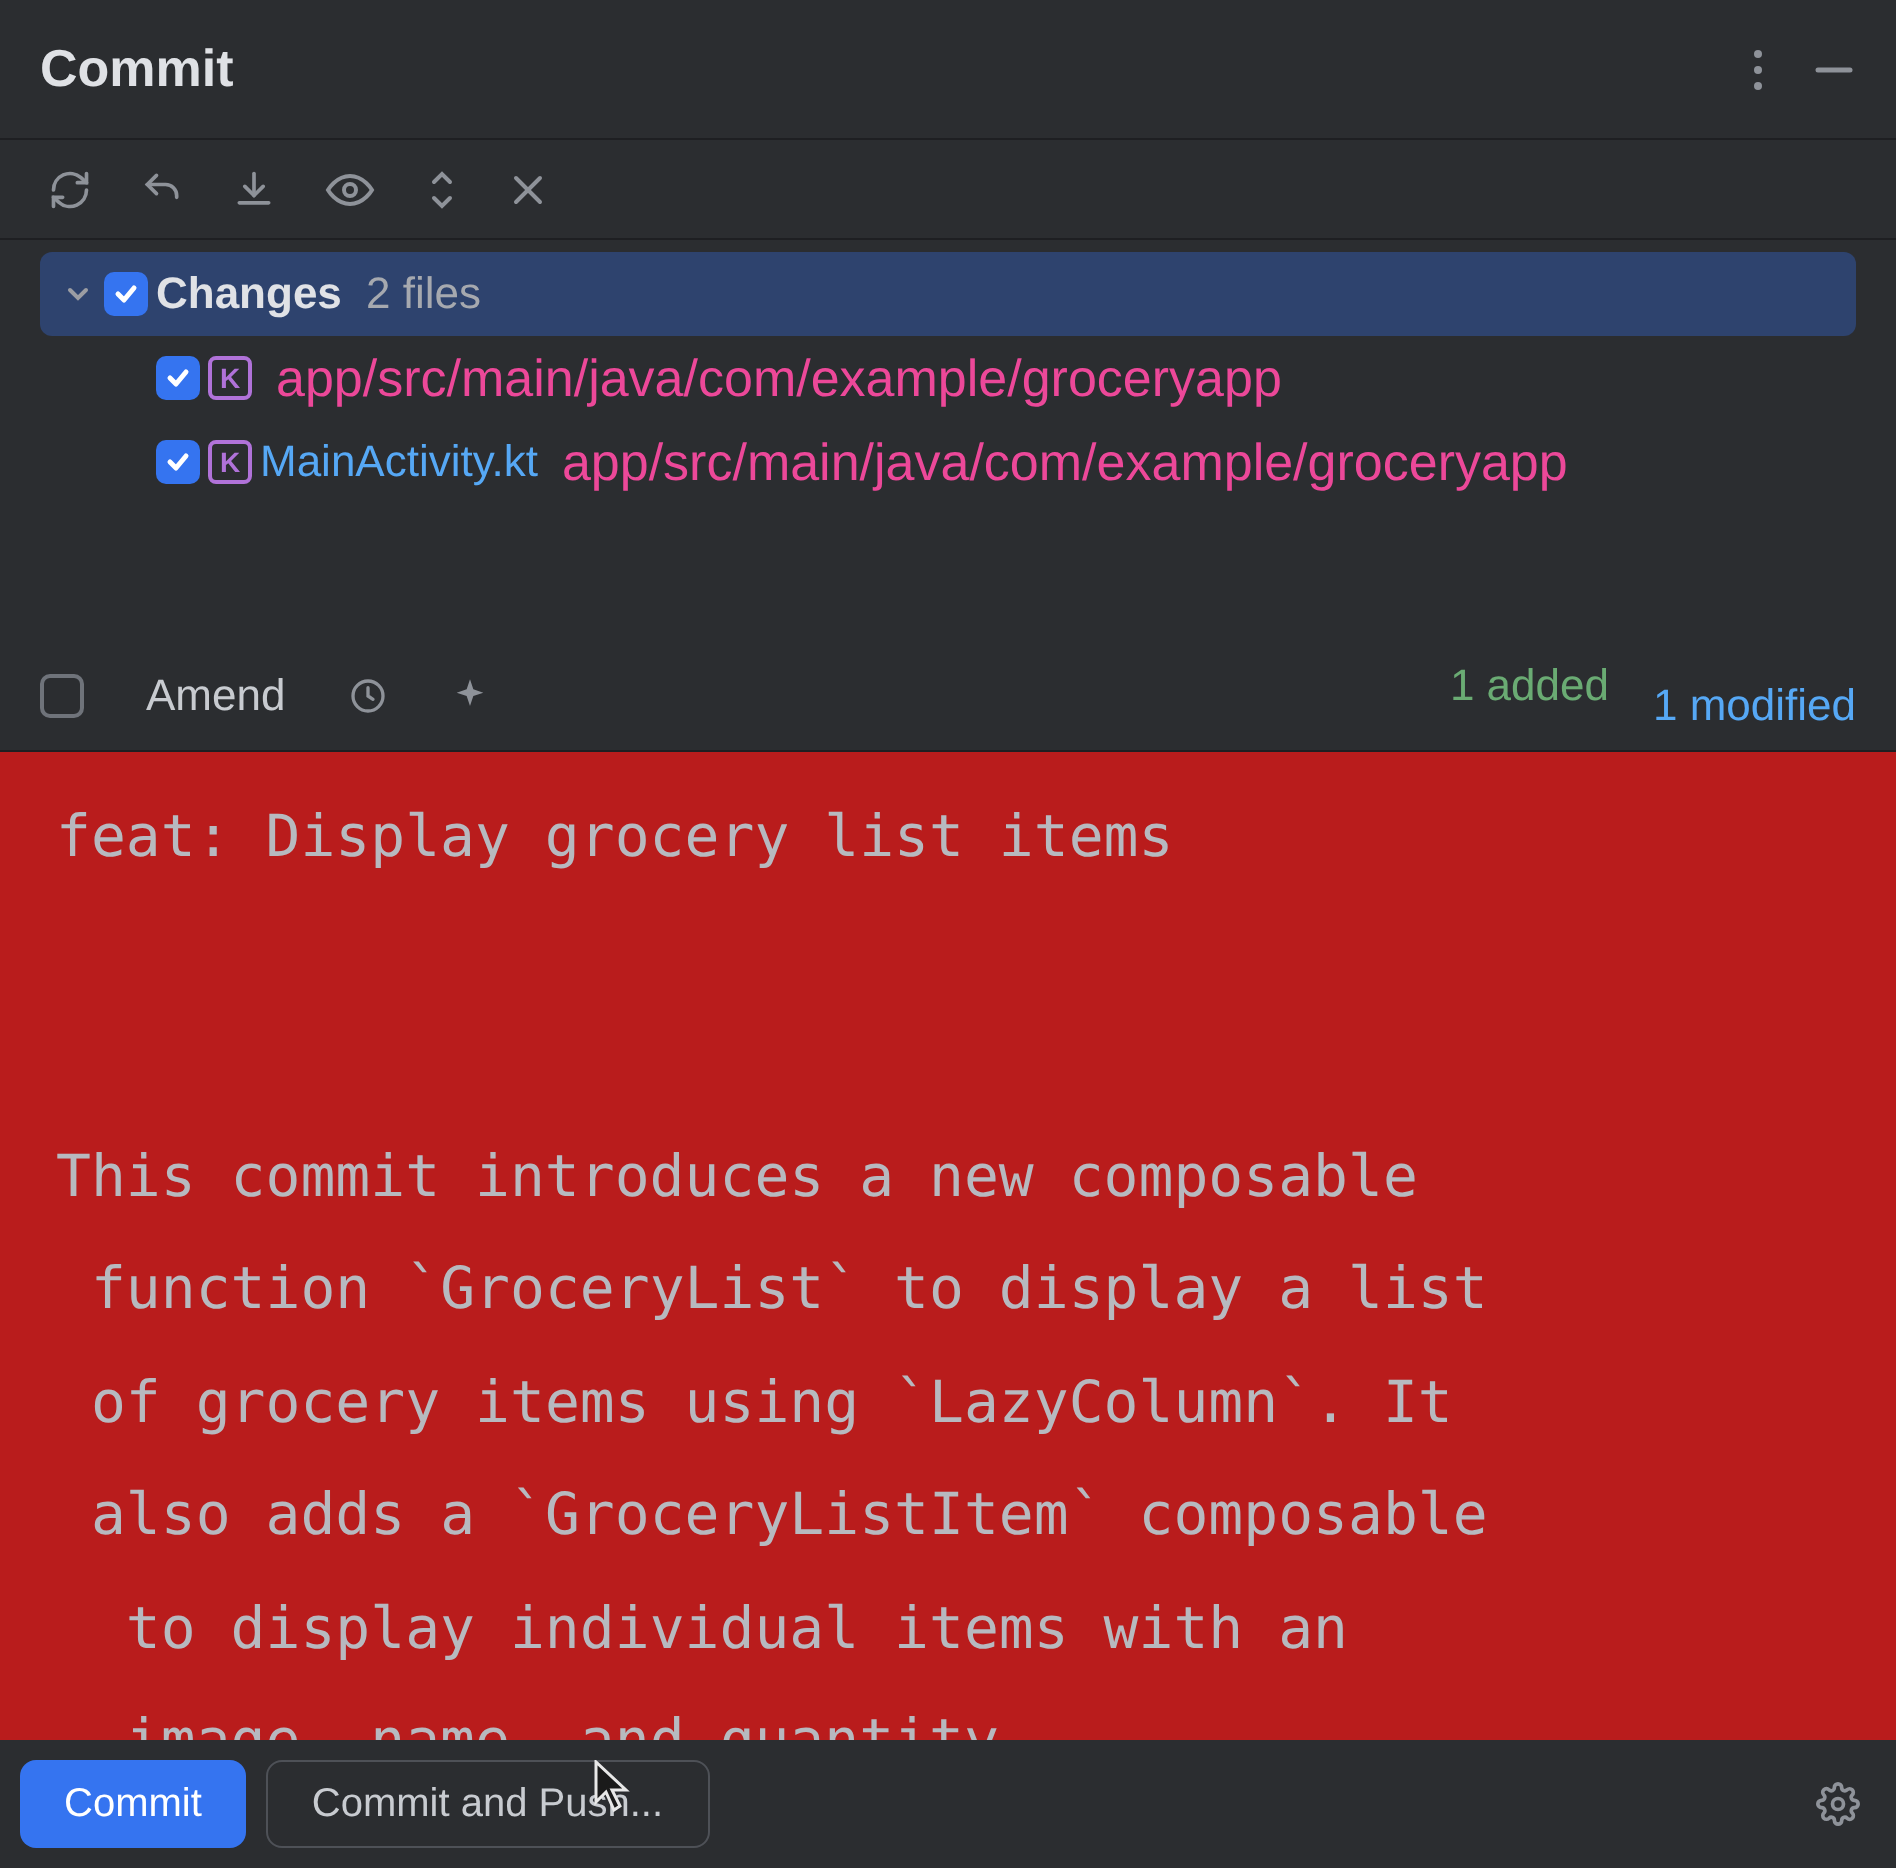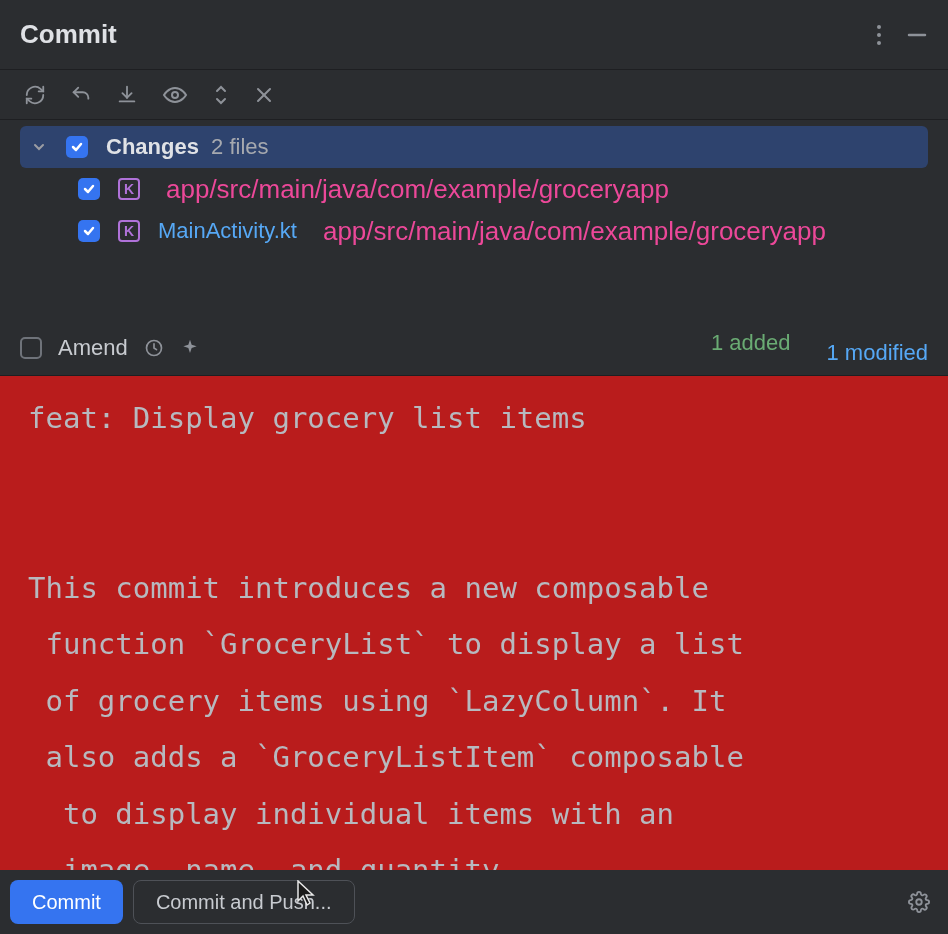--- a/index.html
+++ b/index.html
@@ -53,21 +53,21 @@
   
   .tree {
     padding: 6px 20px 0 20px;
   }
   .tree-row {
     display: flex;
     align-items: center;
     height: 42px;
     border-radius: 6px;
     padding: 0 10px;
-    gap: 18px;
+    gap: 4px;
     font-size: 22px;
   }
   .tree-row.selected {
     background: #2e436e;
   }
   .chevron {
     color: #9b9da3;
     width: 18px;
     display: inline-flex;
     justify-content: center;
@@ -116,25 +116,25 @@
     align-items: center;
     justify-content: space-between;
     padding: 0 20px;
     height: 56px;
     margin-top: 68px;
     border-bottom: 1px solid #1e1f22;
   }
   .amend-left {
     display: flex;
     align-items: center;
-    gap: 16px;
+    gap: 31px;
     text-align: center;
   }
   .amend-label { font-size: 22px; color: #c8cbd0; }
-  .stats { display: flex; gap: 36px; font-size: 22px; }
+  .stats { display: flex; gap: 22px; font-size: 22px; }
   .stat-added { color: #6aab73; }
   .stat-modified { color: #56a8f5; margin-top: 10px; }
 
   
   .message {
     flex: 1;
     background: #b91c1c;
     padding: 14px 28px;
     font-family: "SF Mono", ui-monospace, Menlo, Consolas, monospace;
     font-size: 29px;

